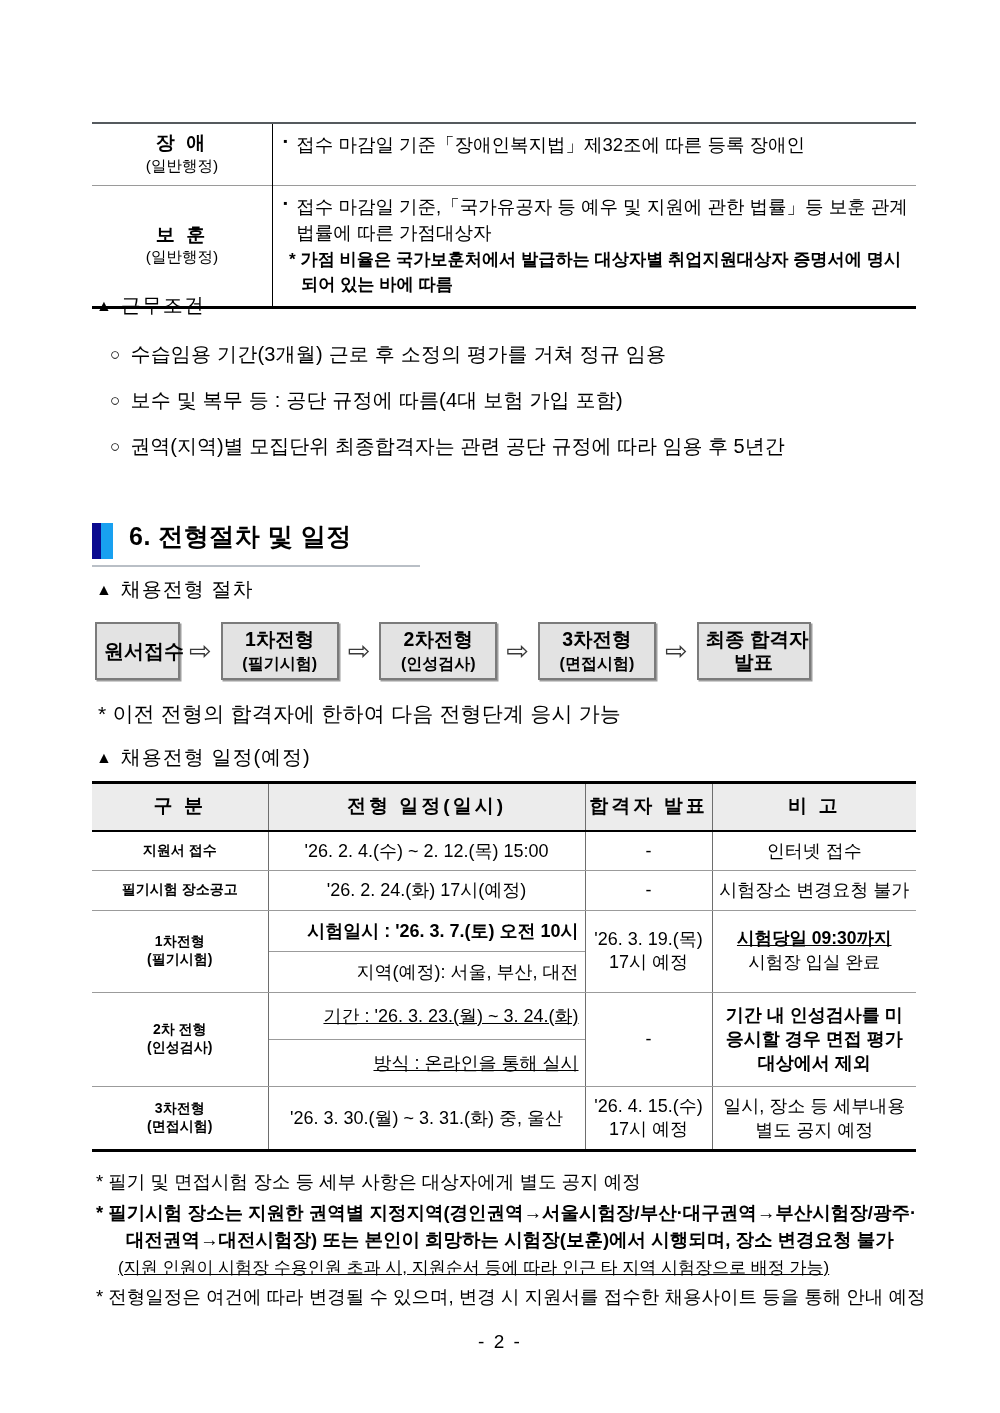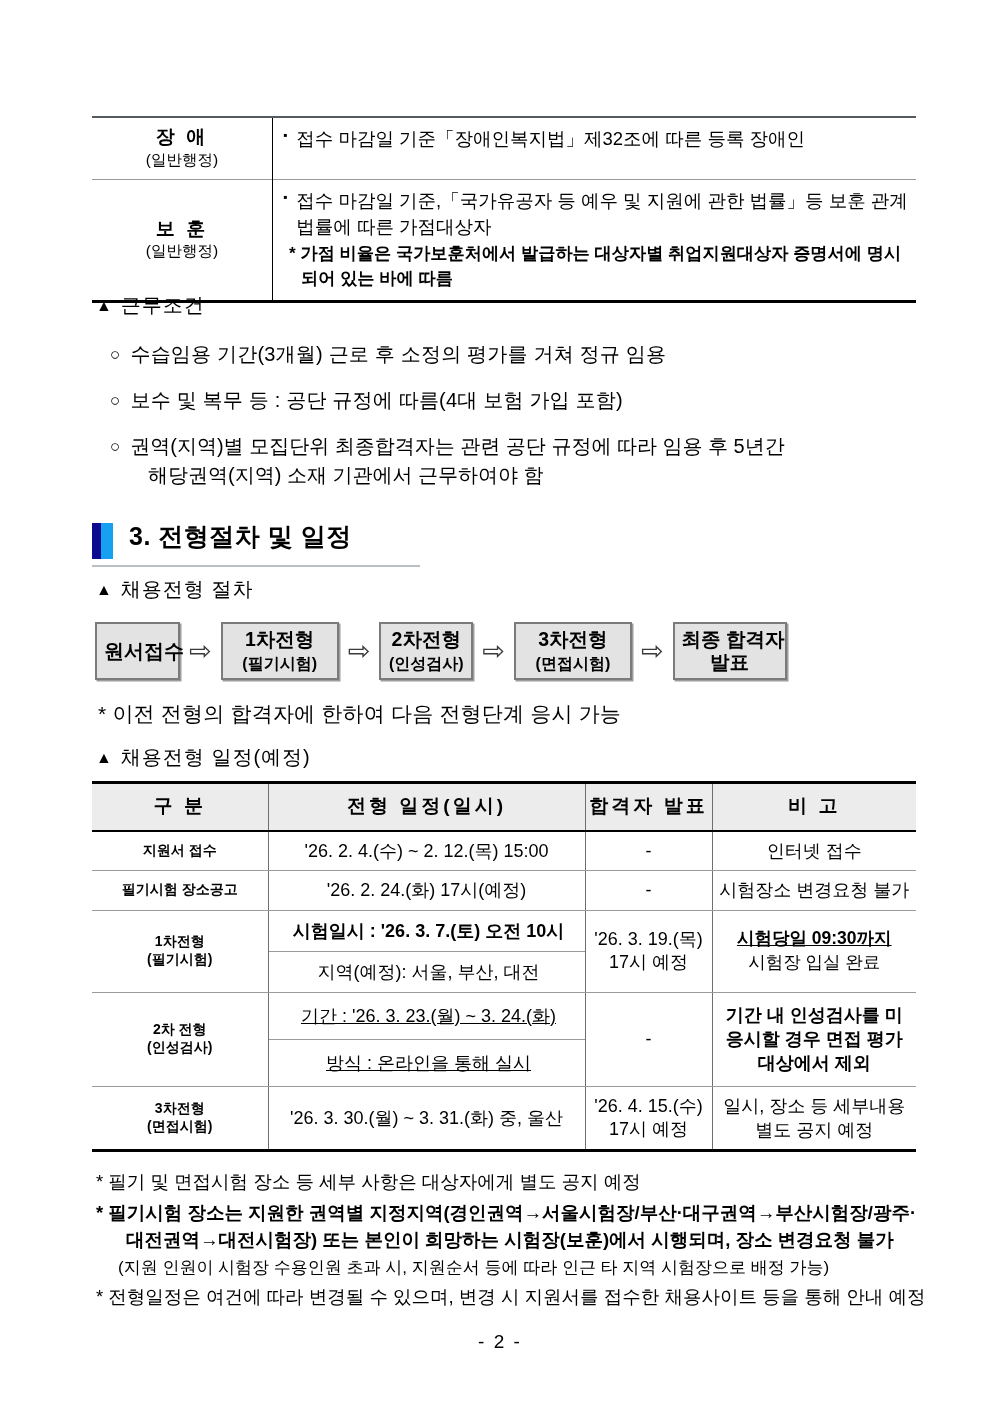--- a/index.html
+++ b/index.html
@@ -19,21 +19,21 @@
     position: absolute;
     left: 0; top: 0;
     width: 1000px;
     height: 1413px;
   }
 
   
   .criteria-table {
     position: absolute;
     left: 92px;
-    top: 116px;
+    top: 122px;
     width: 824px;
     border-collapse: collapse;
     table-layout: fixed;
   }
   .criteria-table .ct-label {
     width: 172px;
     text-align: center;
     vertical-align: middle;
     padding: 7px 4px 9px 4px;
     border-right: 1px solid #000;
@@ -193,21 +193,21 @@
   .flow-box.single .fb-main { font-size: 20px; }
   .flow-arrow {
     font-size: 27px;
     color: #3a3a3a;
     padding: 0 9px;
     line-height: 1;
     flex: 0 0 auto;
   }
   .fw-1 { width: 85px; }
   .fw-2 { width: 118px; }
-  .fw-3 { width: 94px; }
+  .fw-3 { width: 118px; }
   .fw-4 { width: 118px; }
   .fw-5 { width: 114px; }
 
   .foot-note {
     position: absolute;
     font-size: 21px;
     letter-spacing: 0.2px;
     white-space: nowrap;
   }
 
@@ -247,21 +247,21 @@
   .sched td.first-col {
     border-left: none;
     font-weight: bold;
     font-size: 14px;
     line-height: 1.28;
   }
   .sched td.last-col { border-right: none; }
   .sched th.first-col { border-left: none; }
   .sched th.last-col { border-right: none; }
   .cell-left {
-    text-align: center;
+    text-align: right;
     padding-left: 10px;
   }
   .cell-sm { font-size: 16px; }
   .cell-b { font-weight: bold; }
   .inner-div { border-bottom: 1px solid #9b9b9b; }
   .remark-b {
     font-weight: bold;
     font-size: 17.5px;
     line-height: 1.35;
   }
@@ -295,20 +295,21 @@
     text-indent: 0;
     padding-left: 8px;
   }
   .note-sub {
     font-size: 17px;
     font-weight: normal;
     line-height: 1.4;
     padding-left: 22px;
     text-indent: 0;
     margin-bottom: 3px;
+    text-decoration: underline;
   }
 
   
   .page-num {
     position: absolute;
     left: 0;
     top: 1331px;
     width: 1000px;
     text-align: center;
     font-size: 19px;
@@ -357,29 +358,28 @@
   <div class="bullet-line" style="left:110px; top:340px;">
     <span class="circ">○</span><span>수습임용 기간(3개월) 근로 후 소정의 평가를 거쳐 정규 임용</span>
   </div>
 
   <div class="bullet-line" style="left:110px; top:386px;">
     <span class="circ">○</span><span>보수 및 복무 등 : 공단 규정에 따름(4대 보험 가입 포함)</span>
   </div>
 
   <div class="bullet-wrap" style="left:110px; top:432px;">
     <span class="circ">○</span><span>권역(지역)별 모집단위 최종합격자는 관련 공단 규정에 따라 임용 후 5년간</span>
-    <span class="l2">해당권역(지역) 소재 기관에서 근무하여야 함</span>
   </div>
 
   <div class="sec-head" style="top:521px;">
     <div class="sec-bars">
       <div class="sec-bar-a" style="background:#0b0b8f;"></div>
       <div class="sec-bar-b" style="background:#18a0f0;"></div>
     </div>
-    <div class="sec-title">3. 전형절차 및 일정</div>
+    <div class="sec-title">6. 전형절차 및 일정</div>
     <div class="sec-rule"></div>
   </div>
 
   <div class="sub-head" style="left:96px; top:576px;">
     <span class="tri">▲</span><span>채용전형 절차</span>
   </div>
 
   <div class="flow">
     <div class="flow-box single fw-1">
       <div class="fb-main">원서접수</div>

